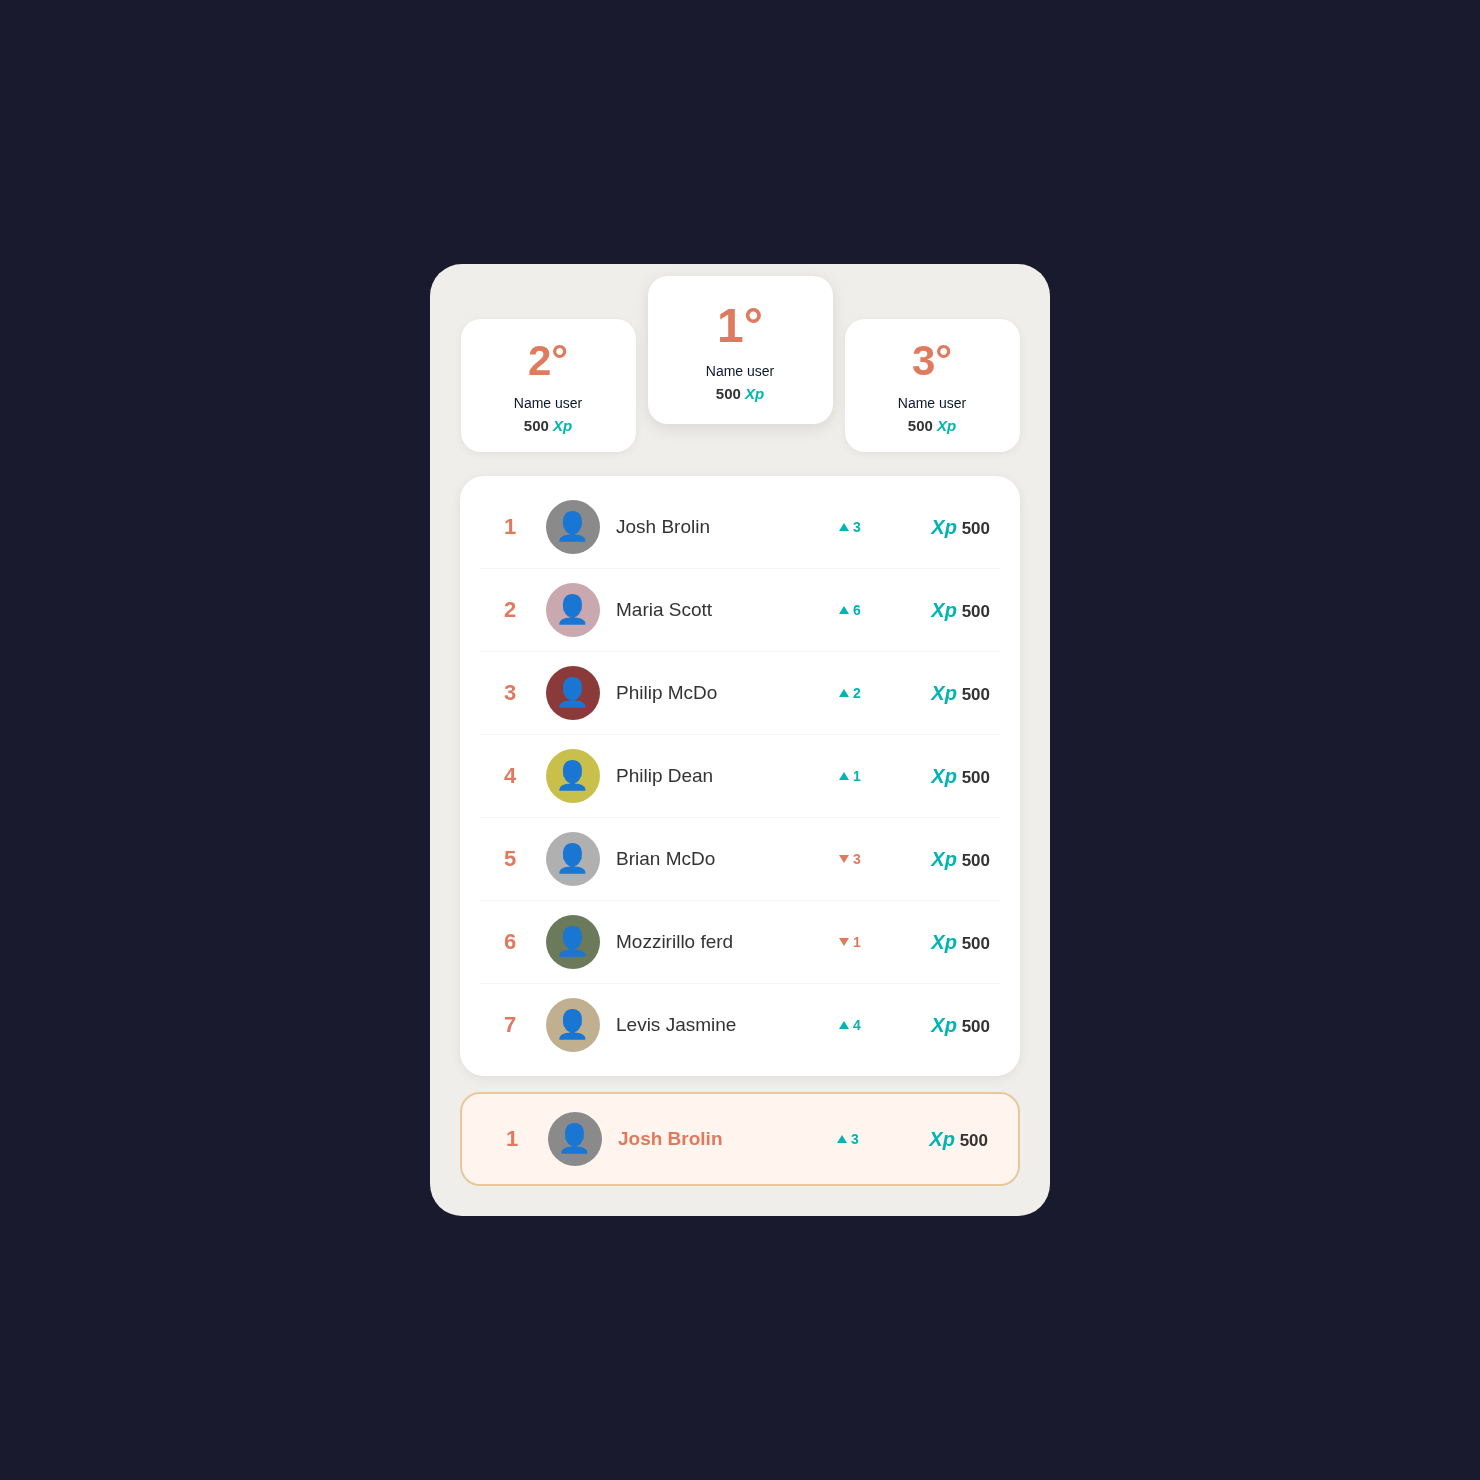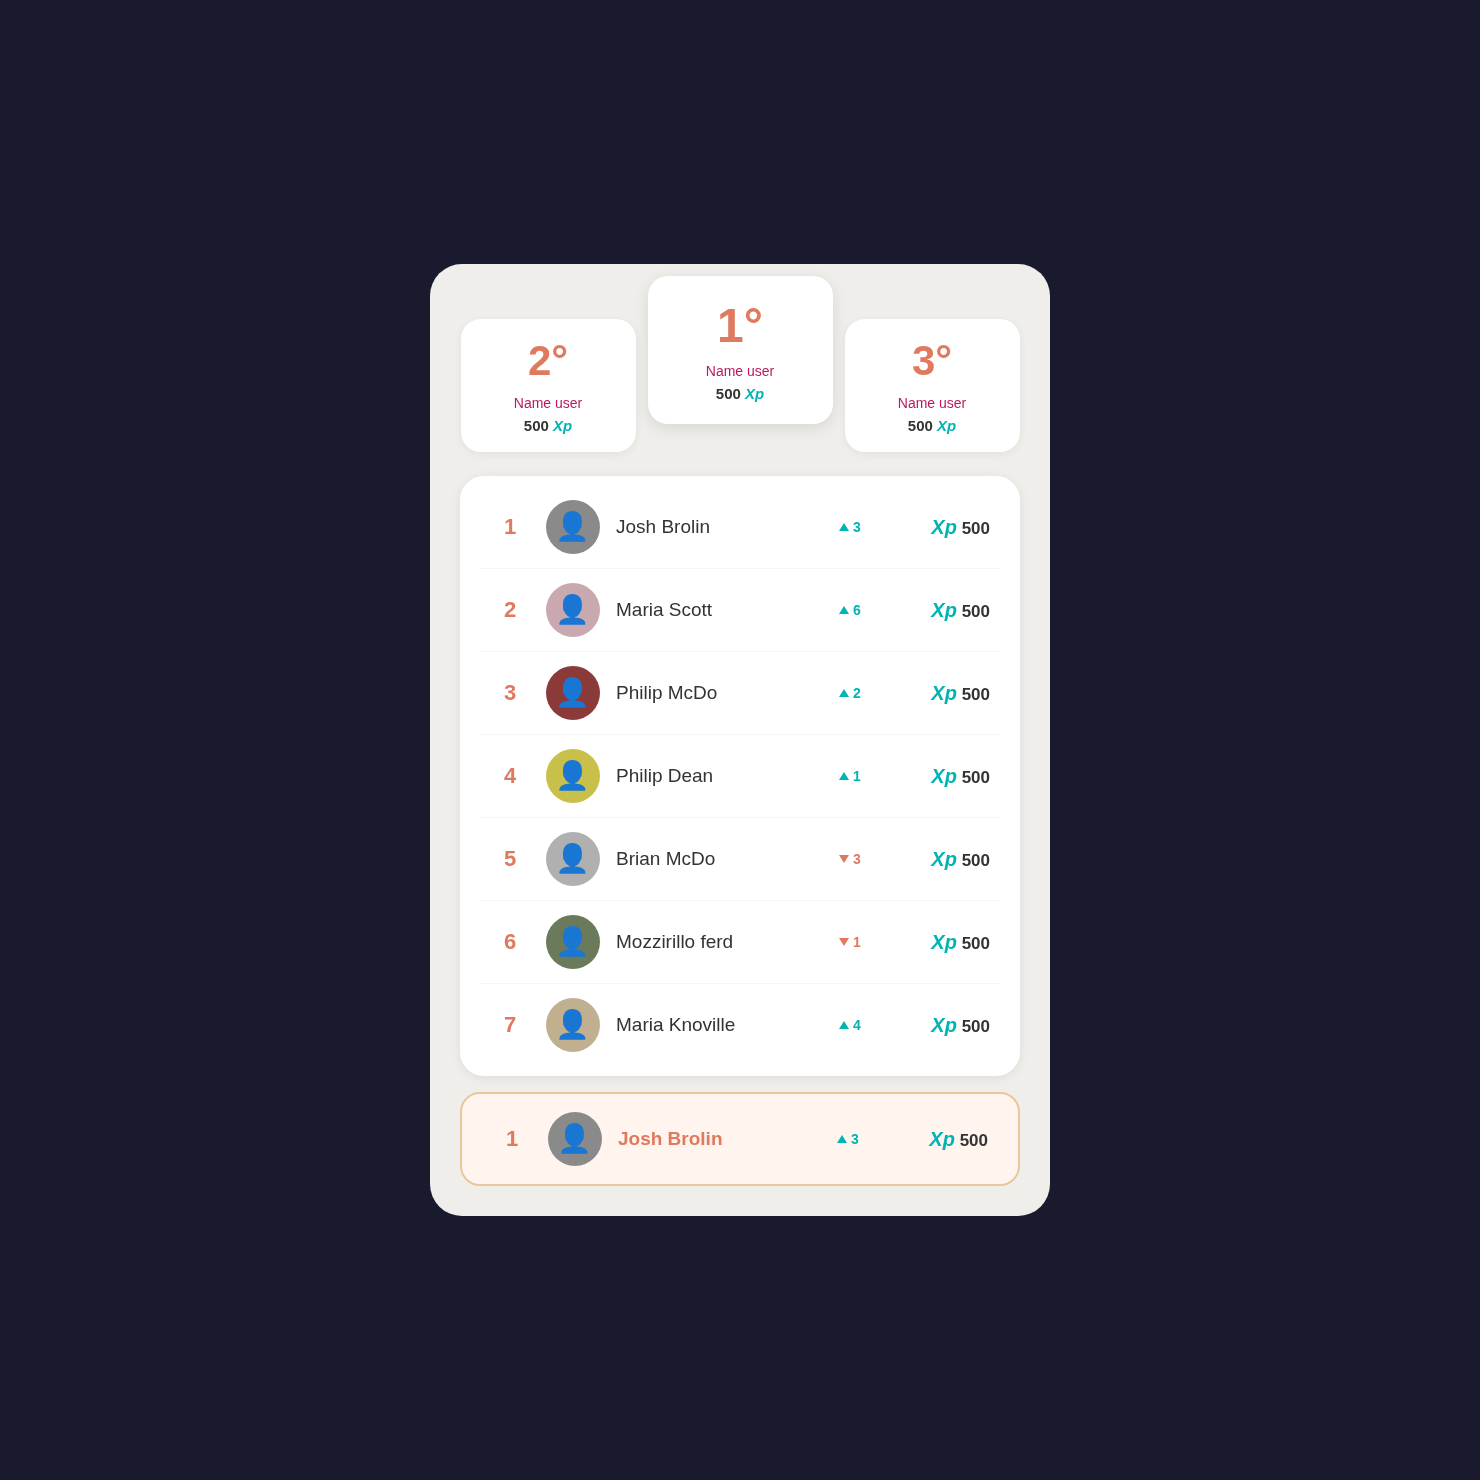--- a/index.html
+++ b/index.html
@@ -50,21 +50,21 @@
     .podium-rank {
       font-size: 42px;
       font-weight: 700;
       color: #e07a5f;
     }
     .podium-rank.first-rank {
       font-size: 48px;
     }
     .podium-name {
       font-size: 14px;
-      color: #be185d;
+      color: #0f172a;
       margin-top: 10px;
       margin-bottom: 6px;
     }
     .podium-xp {
       font-size: 15px;
       font-weight: 700;
       color: #333;
     }
     .podium-xp .xp-label {
       color: #00b4b4;
@@ -316,21 +316,21 @@
         <span class="xp-label">Xp</span>
         <span> 500</span>
       </div>
     </div>
 
     <div class="list-item">
       <div class="rank-num">7</div>
       <div class="avatar av7">
           <span class="avatar-face">👤</span>
         </div>
-      <div class="user-name">Maria Knoville</div>
+      <div class="user-name">Levis Jasmine</div>
       <div class="trend up">
         <div class="trend-arrow-up"></div>
         <span>4</span>
       </div>
       <div class="xp-score">
         <span class="xp-label">Xp</span>
         <span> 500</span>
       </div>
     </div>
   </div>

